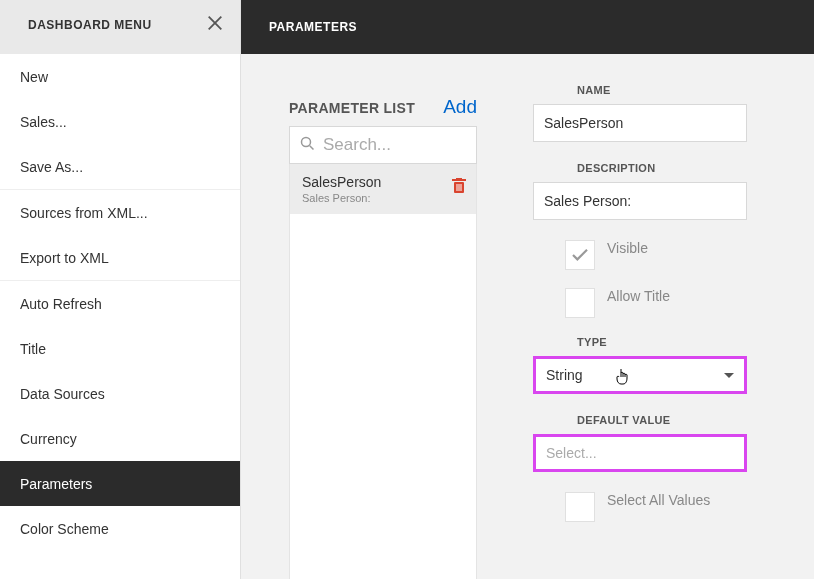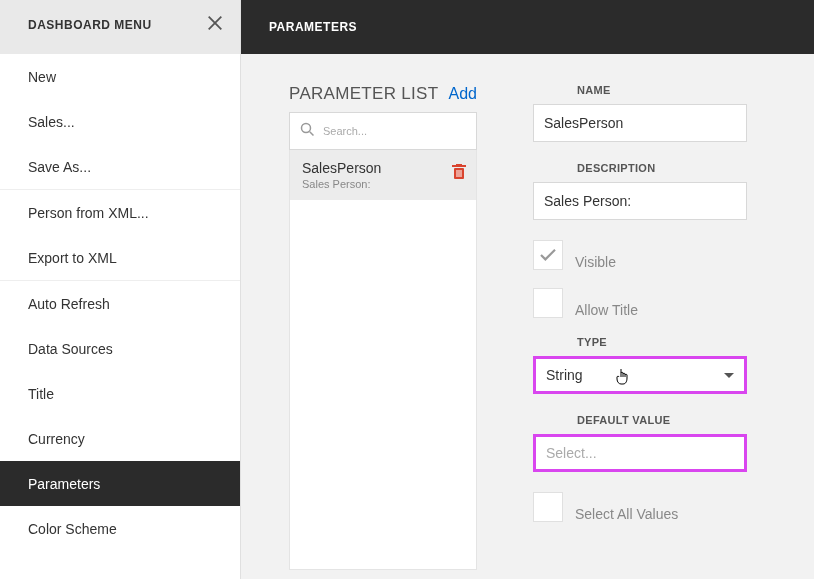--- a/index.html
+++ b/index.html
@@ -2,48 +2,48 @@
 <html><head>
 <meta charset="utf-8">
 <style>
 * { box-sizing: border-box; margin: 0; padding: 0; font-family: "Segoe UI", Arial, sans-serif; }
 body { width: 814px; height: 579px; overflow: hidden; background: #f2f2f2; position: relative; }
 
 .sidebar { position: absolute; left: 0; top: 0; width: 241px; height: 579px; background: #fff; border-right: 1px solid #e0e0e0; }
 .sidebar-header { background: #e9e9e9; height: 54px; display: flex; align-items: center; justify-content: space-between; padding: 0 16px 4px 28px; }
 .sidebar-title { font-size: 12px; font-weight: 700; letter-spacing: 0.5px; color: #333; }
 .close-x svg { width: 18px; height: 18px; stroke: #555; stroke-width: 2; }
-.menu-item { height: 45px; display: flex; align-items: center; padding-left: 28px; font-size: 14px; color: #333; cursor: pointer; }
+.menu-item { height: 45px; display: flex; align-items: center; padding-left: 20px; font-size: 14px; color: #333; cursor: pointer; }
 .menu-item.active { background: #2b2b2b; color: #fff; }
 .menu-sep { border-top: 1px solid #eee; margin: 0; }
 
 .main { position: absolute; left: 241px; top: 0; right: 0; height: 579px; display: flex; flex-direction: column; }
 .main-header { background: #2b2b2b; height: 54px; display: flex; align-items: center; padding-left: 28px; }
 .main-title { color: #fff; font-size: 12px; font-weight: 700; letter-spacing: 0.5px; }
 .main-body { flex: 1; display: flex; padding: 30px 0 0 48px; gap: 56px; background: #f2f2f2; overflow: hidden; }
 
 .col-left { width: 188px; }
 .pl-header { display: flex; justify-content: space-between; align-items: baseline; margin-bottom: 8px; }
-.pl-title { font-size: 17px; font-weight: 400; color: #555; letter-spacing: 0.3px; }
-.add-link { font-size: 16px; color: #0066cc; cursor: pointer; }
+.pl-title { font-size: 14px; font-weight: 700; color: #555; letter-spacing: 0.3px; margin-top: 16px; }
+.add-link { font-size: 19px; color: #0066cc; cursor: pointer; }
 .search-wrap { background: #fff; border: 1px solid #d8d8d8; height: 38px; display: flex; align-items: center; padding: 0 10px; }
 .search-wrap svg { width: 15px; height: 15px; stroke: #999; stroke-width: 2; fill: none; margin-right: 8px; }
-.search-wrap input { border: none; outline: none; font-size: 11px; color: #0f172a; width: 100%; }
+.search-wrap input { border: none; outline: none; font-size: 17px; color: #0f172a; width: 100%; }
 .search-wrap input::placeholder { color: #aaa; }
 .param-list { background: #fff; height: 420px; border: 1px solid #e4e4e4; border-top: none; }
 .param-item { background: #ececec; padding: 10px 12px; position: relative; }
 .param-name { font-size: 14px; color: #333; }
 .param-desc { font-size: 11px; color: #888; margin-top: 2px; }
 .trash { position: absolute; right: 10px; top: 14px; cursor: pointer; }
 .trash svg { width: 14px; height: 16px; fill: #d9442f; }
 
 .col-right { width: 214px; }
 .field-label { font-size: 11px; font-weight: 700; color: #555; letter-spacing: 0.3px; margin-bottom: 8px; padding-left: 44px; }
 .text-input { width: 100%; height: 38px; border: 1px solid #d8d8d8; background: #fff; padding: 0 10px; font-size: 14px; color: #333; outline: none; margin-bottom: 20px; }
-.checkbox-row { display: flex; align-items: flex-end; margin-bottom: 18px; }
+.checkbox-row { display: flex; align-items: flex-start; margin-bottom: 18px; margin-left: 32px; }
 .chk { width: 30px; height: 30px; background: #fff; border: 1px solid #e0e0e0; margin-right: 12px; display: flex; align-items: center; justify-content: center; }
 .chk svg { width: 18px; height: 14px; stroke: #999; stroke-width: 2.5; fill: none; }
 .chk-label { font-size: 14px; color: #888; }
 .select-box { width: 100%; height: 38px; border: 3px solid #d946ef; background: #fff; padding: 12px 10px; font-size: 14px; color: #333; display: flex; align-items: center; justify-content: space-between; margin-bottom: 20px; cursor: pointer; }
 .select-box .caret { border-left: 5px solid transparent; border-right: 5px solid transparent; border-top: 5px solid #555; }
 .select-placeholder { color: #aaa; }
 
 .cursor-hand { position: absolute; left: 615px; top: 367px; pointer-events: none; }
 .cursor-hand svg { width: 18px; height: 20px; }
 </style>
@@ -64,34 +64,34 @@
       <span>New</span>
     </div>
   <div class="menu-item">
       <span>Sales...</span>
     </div>
   <div class="menu-item">
       <span>Save As...</span>
     </div>
   <div class="menu-sep"></div>
   <div class="menu-item">
-      <span>Person from XML...</span>
+      <span>Sources from XML...</span>
     </div>
   <div class="menu-item">
       <span>Export to XML</span>
     </div>
   <div class="menu-sep"></div>
   <div class="menu-item">
       <span>Auto Refresh</span>
     </div>
   <div class="menu-item">
-      <span>Data Sources</span>
+      <span>Title</span>
     </div>
   <div class="menu-item">
-      <span>Title</span>
+      <span>Data Sources</span>
     </div>
   <div class="menu-item">
       <span>Currency</span>
     </div>
   <div class="menu-item active">
       <span>Parameters</span>
     </div>
   <div class="menu-item">
       <span>Color Scheme</span>
     </div>

